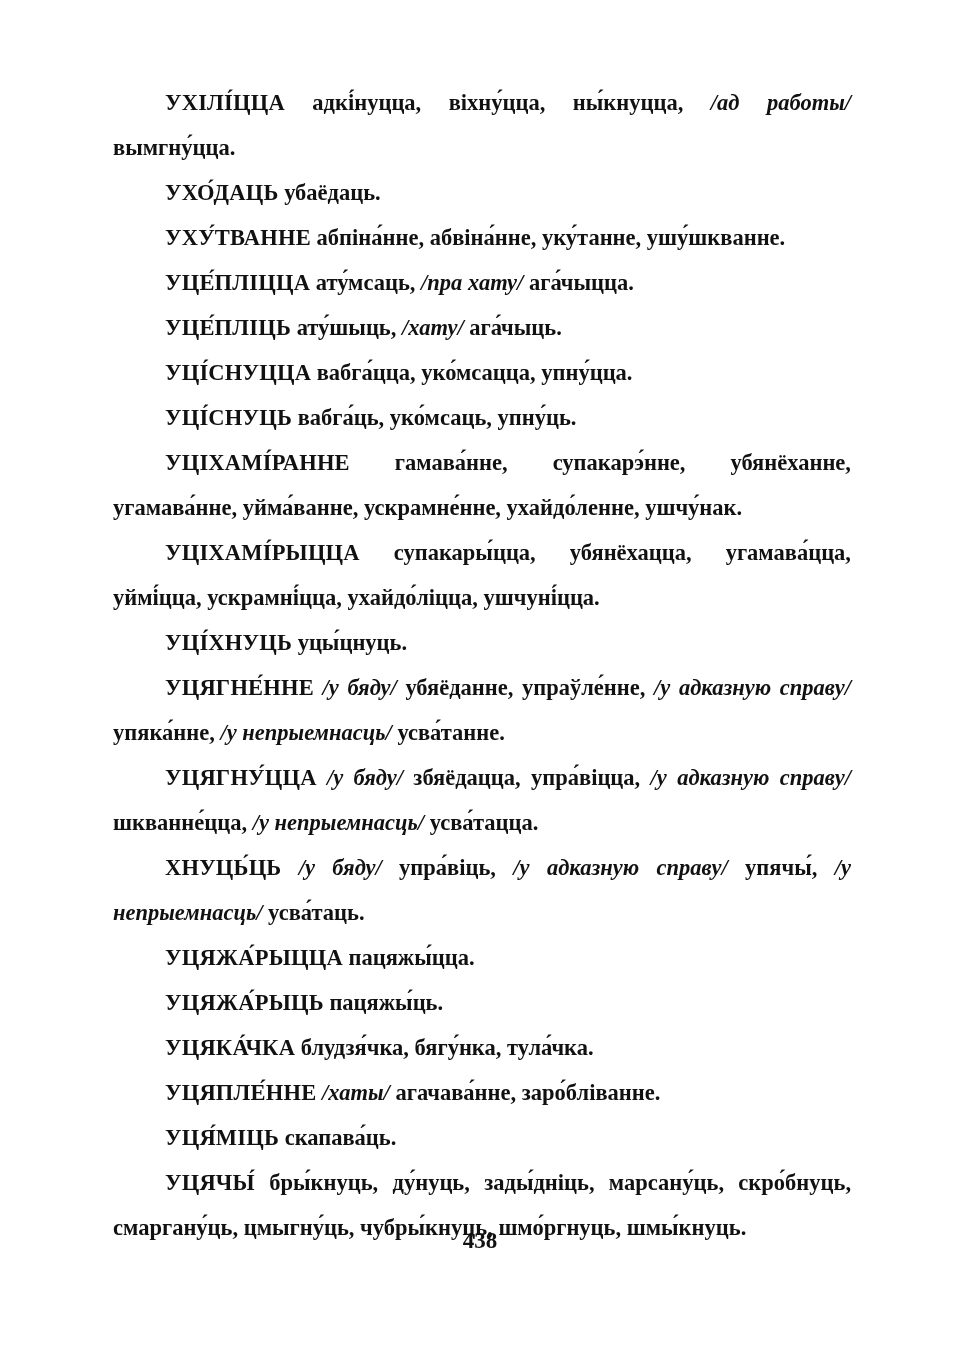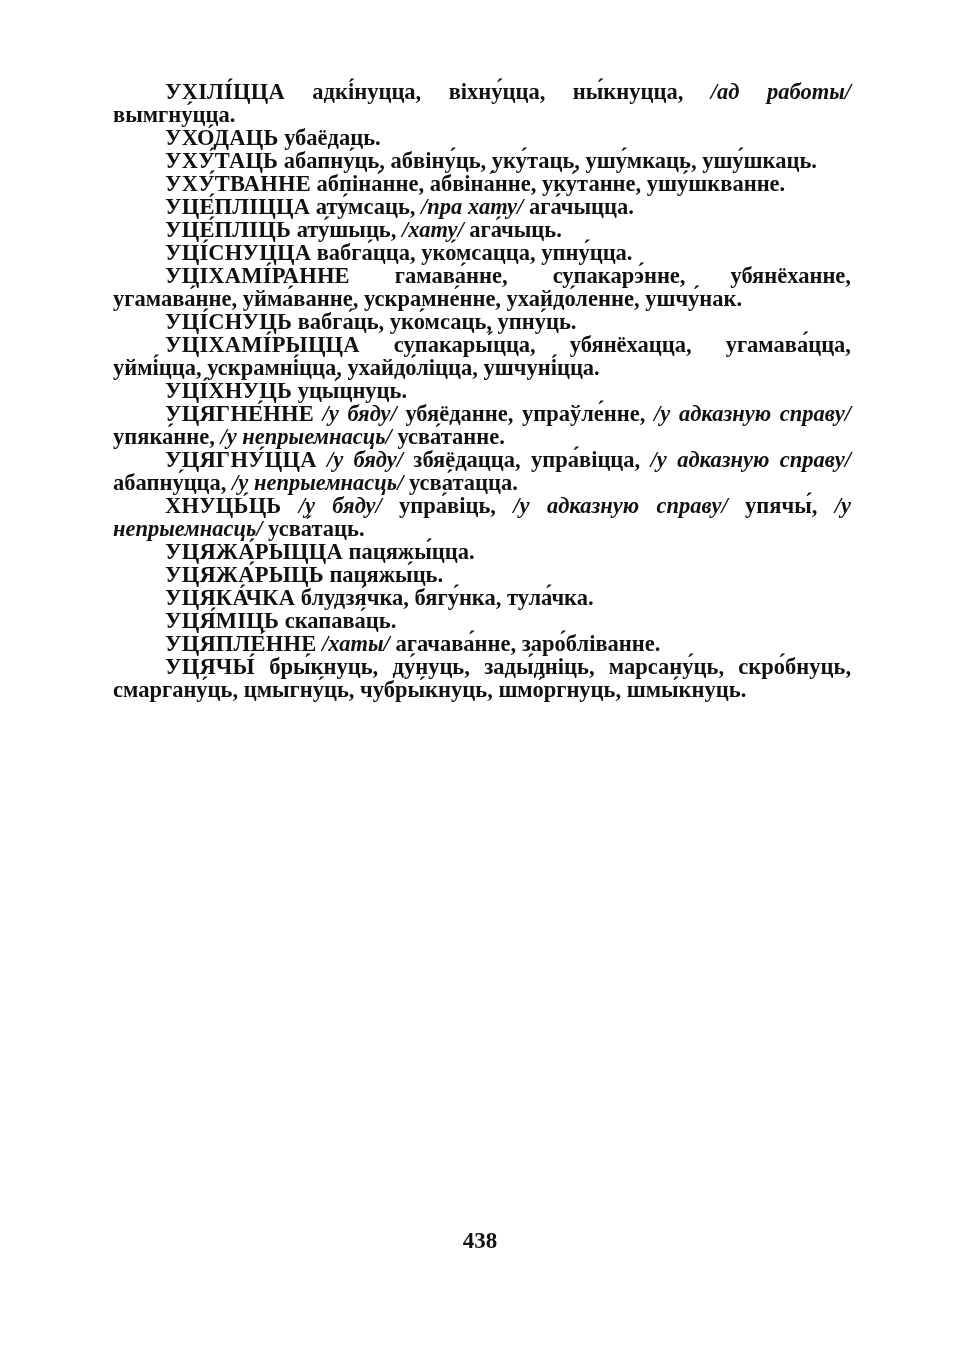--- a/index.html
+++ b/index.html
@@ -1,51 +1,50 @@
 <!DOCTYPE html>
 <html><head>
   <meta charset="utf-8">
   <style>
     html, body { margin: 0; padding: 0; background: #ffffff; }
     body { width: 960px; height: 1355px; position: relative; overflow: hidden; }
     .page {
       position: absolute; left: 113px; top: 80px; width: 738px;
       font-family: "Liberation Serif", "DejaVu Serif", serif;
-      font-size: 22.5px; line-height: 23px; color: #111111;
+      font-size: 22.5px; line-height: 45px; color: #111111;
       font-weight: bold;
       text-align: justify;
     }
     .entry { text-indent: 52px; margin: 0; }
     .hw { font-weight: bold; letter-spacing: 0.2px; }
     .syn { font-weight: bold; }
     .note { font-style: italic; font-weight: bold; }
     .page-number {
       position: absolute; left: 0; width: 960px; top: 1228px; text-align: center;
       font-family: "Liberation Serif", "DejaVu Serif", serif;
       font-size: 23px; font-weight: bold; color: #111111;
     }
   </style>
 </head>
 <body>
 
 <div class="page" id="page">
     <p class="entry"><span class="hw">УХІЛІ́ЦЦА</span> <span class="syn">адкі́нуцца, віхну́цца, ны́кнуцца, </span><span class="note">/ад работы/</span><span class="syn"> вымгну́цца.</span></p>
     <p class="entry"><span class="hw">УХО́ДАЦЬ</span> <span class="syn">убаёдаць.</span></p>
-    <p class="entry"><span class="hw">УХУ́ТАЦЬ</span> <span class="syn">абапну́ць, абвіну́ць, уку́таць, ушу́мкаць, ушу́шкаць.</span></p>
     <p class="entry"><span class="hw">УХУ́ТВАННЕ</span> <span class="syn">абпіна́нне, абвіна́нне, уку́танне, ушу́шкванне.</span></p>
     <p class="entry"><span class="hw">УЦЕ́ПЛІЦЦА</span> <span class="syn">ату́мсаць, </span><span class="note">/пра хату/</span><span class="syn"> ага́чыцца.</span></p>
     <p class="entry"><span class="hw">УЦЕ́ПЛІЦЬ</span> <span class="syn">ату́шыць, </span><span class="note">/хату/</span><span class="syn"> ага́чыць.</span></p>
     <p class="entry"><span class="hw">УЦІ́СНУЦЦА</span> <span class="syn">вабга́цца, уко́мсацца, упну́цца.</span></p>
+    <p class="entry"><span class="hw">УЦІ́СНУЦЬ</span> <span class="syn">вабга́ць, уко́мсаць, упну́ць.</span></p>
     <p class="entry"><span class="hw">УЦІХАМІ́РАННЕ</span> <span class="syn">гамава́нне, супакарэ́нне, убянёханне, угамава́нне, уйма́ванне, ускрамне́нне, ухайдо́ленне, ушчу́нак.</span></p>
-    <p class="entry"><span class="hw">УЦІ́СНУЦЬ</span> <span class="syn">вабга́ць, уко́мсаць, упну́ць.</span></p>
     <p class="entry"><span class="hw">УЦІХАМІ́РЫЦЦА</span> <span class="syn">супакары́цца, убянёхацца, угамава́цца, уймі́цца, ускрамні́цца, ухайдо́ліцца, ушчуні́цца.</span></p>
     <p class="entry"><span class="hw">УЦІ́ХНУЦЬ</span> <span class="syn">уцы́цнуць.</span></p>
     <p class="entry"><span class="hw">УЦЯГНЕ́ННЕ</span> <span class="note">/у бяду/</span><span class="syn"> убяёданне, упраўле́нне, </span><span class="note">/у адказную справу/</span><span class="syn"> упяка́нне, </span><span class="note">/у непрыемнасць/</span><span class="syn"> усва́танне.</span></p>
-    <p class="entry"><span class="hw">УЦЯГНУ́ЦЦА</span> <span class="note">/у бяду/</span><span class="syn"> збяёдацца, упра́віцца, </span><span class="note">/у адказную справу/</span><span class="syn"> абапну́цца, </span><span class="note">/у непрыемнасць/</span><span class="syn"> усва́тацца.</span></p>
+    <p class="entry"><span class="hw">УЦЯГНУ́ЦЦА</span> <span class="note">/у бяду/</span><span class="syn"> збяёдацца, упра́віцца, </span><span class="note">/у адказную справу/</span><span class="syn"> шкванне́цца, </span><span class="note">/у непрыемнасць/</span><span class="syn"> усва́тацца.</span></p>
     <p class="entry"><span class="hw">ХНУЦЬ́ЦЬ</span> <span class="note">/у бяду/</span><span class="syn"> упра́віць, </span><span class="note">/у адказную справу/</span><span class="syn"> упячы́, </span><span class="note">/у непрыемнасць/</span><span class="syn"> усва́таць.</span></p>
     <p class="entry"><span class="hw">УЦЯЖА́РЫЦЦА</span> <span class="syn">пацяжы́цца.</span></p>
     <p class="entry"><span class="hw">УЦЯЖА́РЫЦЬ</span> <span class="syn">пацяжы́ць.</span></p>
     <p class="entry"><span class="hw">УЦЯКА́ЧКА</span> <span class="syn">блудзя́чка, бягу́нка, тула́чка.</span></p>
+    <p class="entry"><span class="hw">УЦЯПЛЕ́ННЕ</span> <span class="note">/хаты/</span><span class="syn"> агачава́нне, заро́бліванне.</span></p>
     <p class="entry"><span class="hw">УЦЯ́МІЦЬ</span> <span class="syn">скапава́ць.</span></p>
-    <p class="entry"><span class="hw">УЦЯПЛЕ́ННЕ</span> <span class="note">/хаты/</span><span class="syn"> агачава́нне, заро́бліванне.</span></p>
     <p class="entry"><span class="hw">УЦЯЧЫ́</span> <span class="syn">бры́кнуць, ду́нуць, зады́дніць, марсану́ць, скро́бнуць, смаргану́ць, цмыгну́ць, чубры́кнуць, шмо́ргнуць, шмы́кнуць.</span></p>
   </div>
 <div class="page-number">438</div>
 
 </body></html>

